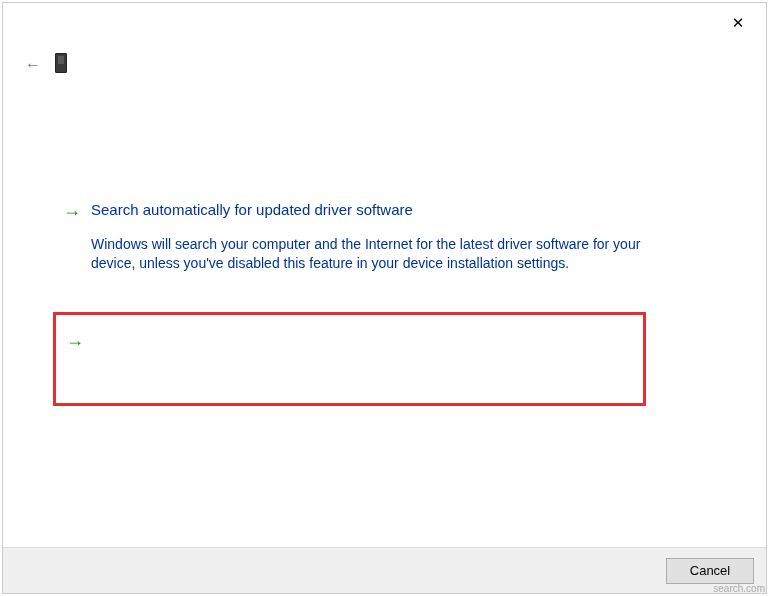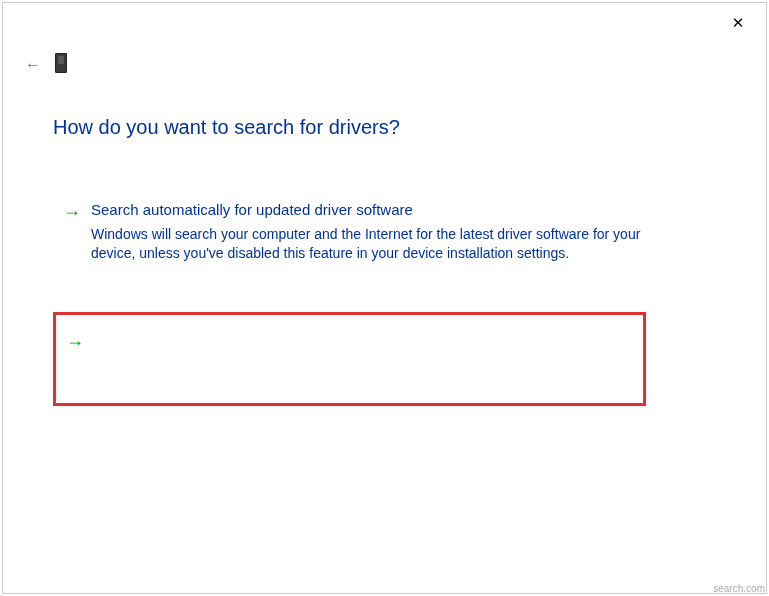--- a/index.html
+++ b/index.html
@@ -88,21 +88,21 @@
     }
     .option-content { flex: 1; }
     .option-title {
       font-size: 15px;
       color: #003399;
       line-height: 26px;
     }
     .option-desc {
       font-size: 14px;
       color: #003399;
-      margin-top: 2px;
+      margin-top: 12px;
       line-height: 19px;
     }
     .footer {
       position: absolute;
       bottom: 0; left: 0; right: 0;
       height: 46px;
       background: #f0f0f0;
       border-top: 1px solid #ddd;
       display: flex;
       align-items: center;
@@ -132,36 +132,38 @@
 
   <div class="close-btn">
     <span>✕</span>
   </div>
 
   <div class="header">
     <span class="back-arrow">←</span>
     <span class="device-icon"></span>
   </div>
 
-  <h1 class="main-heading">How do you want to search for drivers?</h1>
 
   <div class="option option-1">
     <div class="option-row">
       <span class="option-arrow">→</span>
       <div class="option-content">
         <div class="option-title">Search automatically for updated driver software</div>
         <div class="option-desc">Windows will search your computer and the Internet for the latest driver software for your device, unless you've disabled this feature in your device installation settings.</div>
       </div>
     </div>
   </div>
 
   <div class="option option-2">
     <div class="option-row">
       <span class="option-arrow">→</span>
       <div class="option-content">
       </div>
     </div>
   </div>
 
+  <div class="footer">
+    <button class="cancel-btn">Cancel</button>
+  </div>
 
 </div>
 
 <div class="watermark">search.com</div>
 
 </body></html>

